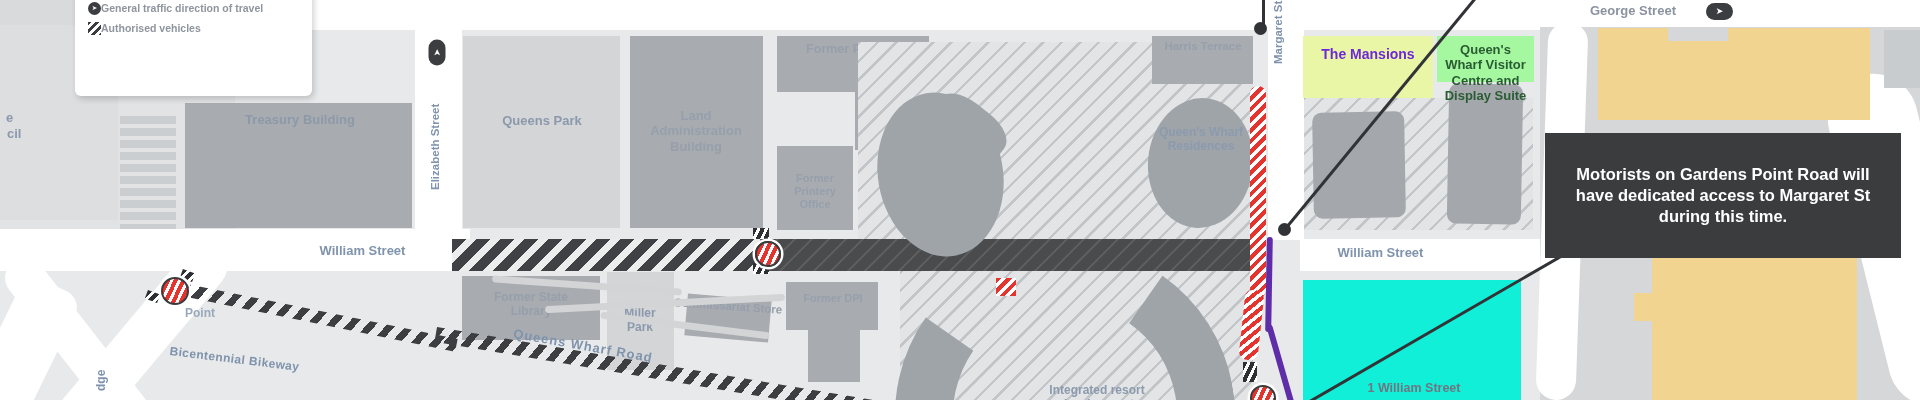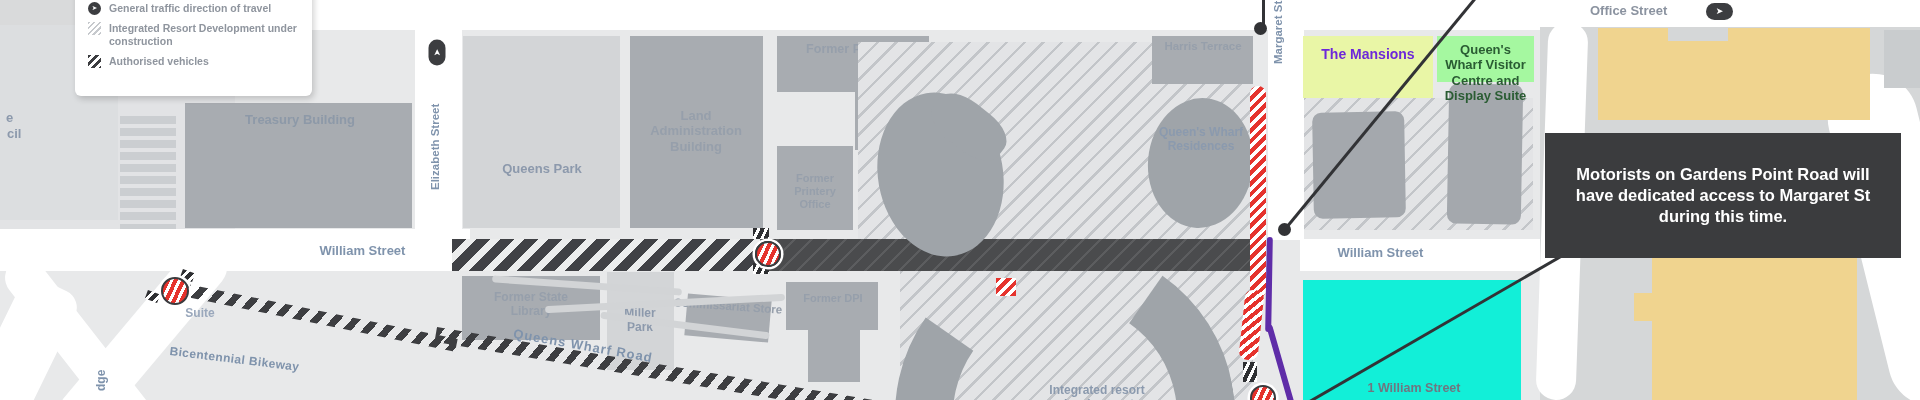--- a/index.html
+++ b/index.html
@@ -23,21 +23,21 @@
   .no-entry{border-radius:50%;border:2px solid #3a3b3e;box-shadow:0 0 0 2.5px #fff;
     background:repeating-linear-gradient(115deg,#fff 0 3px,var(--closure-red,#e5332d) 3px 7px);}
   .stub{background:repeating-linear-gradient(115deg,#2e2f32 0 4px,#fff 4px 7px);}
   .dot{width:13px;height:13px;border-radius:50%;background:#323336;}
   .leader{height:3px;background:#323336;transform-origin:0 50%;}
   .dir-icon{background:#3c3d40;border-radius:9px;display:flex;align-items:center;justify-content:center;}
   .dir-icon::before{content:"➤";color:#fff;font-size:9px;line-height:1;}
   .legend{position:absolute;left:75px;top:-12px;width:237px;height:108px;background:#fff;
     border-radius:0 0 6px 6px;box-shadow:2px 3px 6px rgba(0,0,0,.18);padding:14px 10px 8px 13px;
     box-sizing:border-box;z-index:60;}
-  .legend .row{display:flex;gap:8px;margin-bottom:6px;align-items:flex-start;}
+  .legend .row{display:flex;gap:0;margin-bottom:6px;align-items:flex-start;}
   .legend .txt{font-size:10.5px;font-weight:600;color:#8f959e;line-height:1.3;text-align:left;}
   .legend .ic{width:13px;height:13px;flex:0 0 13px;margin-top:0;}
   .legend .ic.arrow{border-radius:50%;background:#3c3d40;display:flex;align-items:center;justify-content:center;}
   .legend .ic.arrow::before{content:"➤";color:#fff;font-size:6.5px;line-height:1;}
   .legend .ic.hl{background:repeating-linear-gradient(135deg,#c6c9cd 0 1.5px,rgba(0,0,0,0) 1.5px 4px);}
   .legend .ic.hd{background:repeating-linear-gradient(135deg,#3c3d40 0 2.5px,rgba(0,0,0,0) 2.5px 5.5px);}
   .callout{position:absolute;left:1545px;top:133px;width:356px;height:125px;box-sizing:border-box;
     background:var(--callout-bg,#3b3c3e);color:#fff;font-weight:700;font-size:16.5px;line-height:1.28;
     text-align:center;display:flex;align-items:center;justify-content:center;padding:16px 18px;z-index:50;}
   .ring{position:absolute;left:895px;top:245px;width:224px;height:224px;border:58px solid #9fa4a9;
@@ -67,30 +67,30 @@
   <div class="abs road-white" style="left:0;top:229px;width:470px;height:42px;"></div>
   <div class="lbl street" style="left:300px;top:243px;width:125px;font-size:13px;">William Street</div>
 
   <div class="abs road-white" style="left:120px;top:222px;width:46px;height:235px;transform:rotate(40deg);border-radius:22px;"></div>
   <div class="abs road-white" style="left:62px;top:238px;width:40px;height:225px;transform:rotate(-38deg);border-radius:20px;"></div>
   <div class="abs road-white" style="left:-22px;top:275px;width:62px;height:210px;transform:rotate(26deg);border-radius:18px;"></div>
   <div class="abs auth-band" style="left:182px;top:283px;width:280px;height:13px;transform:rotate(11.5deg);transform-origin:0 50%;"></div>
   <div class="abs stub" style="left:146px;top:292px;width:13px;height:9px;transform:rotate(20deg);"></div>
   <div class="abs stub" style="left:181px;top:271px;width:13px;height:9px;transform:rotate(20deg);"></div>
   <div class="abs no-entry" style="left:161px;top:277px;width:24px;height:24px;"></div>
-  <div class="lbl" style="left:178px;top:306px;width:44px;font-size:12px;color:#9aa8bc;">Suite</div>
+  <div class="lbl" style="left:178px;top:306px;width:44px;font-size:12px;color:#9aa8bc;">Point</div>
   <div class="lbl street" style="left:142px;top:352px;width:185px;font-size:12px;transform:rotate(7deg);letter-spacing:.4px;">Bicentennial Bikeway</div>
   <div class="lbl street vert" style="left:94px;top:358px;width:16px;height:45px;font-size:12px;overflow:hidden;">dge</div>
 
   <div class="abs road-white" style="left:415px;top:0;width:47px;height:230px;"></div>
   <div class="abs dir-icon" style="left:424px;top:44px;width:26px;height:17px;transform:rotate(-90deg);"></div>
   <div class="lbl street vert" style="left:429px;top:72px;width:17px;height:150px;font-size:11.5px;">Elizabeth Street</div>
 
   <div class="abs g-light" style="left:463px;top:36px;width:157px;height:192px;"></div>
-  <div class="lbl" style="left:500px;top:113px;width:84px;font-size:13px;margin-top:48px;">Queens Park</div>
+  <div class="lbl" style="left:500px;top:113px;width:84px;font-size:13px;">Queens Park</div>
   <div class="abs g-dark" style="left:630px;top:36px;width:133px;height:192px;"></div>
   <div class="lbl" style="left:636px;top:108px;width:120px;font-size:13px;color:#969fab;">Land Administration Building</div>
 
   <div class="abs g-dark" style="left:777px;top:36px;width:152px;height:56px;"></div>
   <div class="abs g-dark" style="left:855px;top:92px;width:74px;height:58px;"></div>
   <div class="lbl" style="left:782px;top:42px;width:142px;font-size:12.5px;color:#969fab;">Former Printery</div>
   <div class="abs g-dark" style="left:777px;top:146px;width:76px;height:84px;"></div>
   <div class="lbl" style="left:781px;top:172px;width:68px;font-size:11px;color:#969fab;">Former Printery Office</div>
 
   <div class="abs h-light" style="left:858px;top:42px;width:395px;height:198px;"></div>
@@ -165,35 +165,31 @@
 
   <div class="abs" style="left:1540px;top:0;width:380px;height:400px;background:#d5d7d8;"></div>
   <div class="abs road-white" style="left:1540px;top:0;width:380px;height:27px;"></div>
   <div class="abs road-white" style="left:1542px;top:22px;width:40px;height:378px;transform:rotate(2deg);border-radius:24px;"></div>
   <div class="abs road-white" style="left:1858px;top:70px;width:90px;height:340px;transform:rotate(-14deg);border-radius:45px;"></div>
   <div class="abs" style="left:1598px;top:28px;width:272px;height:92px;background:var(--qut-tan,#f0d48f);"></div>
   <div class="abs" style="left:1668px;top:28px;width:60px;height:13px;background:#d5d7d8;"></div>
   <div class="abs" style="left:1652px;top:240px;width:205px;height:160px;background:var(--qut-tan,#f0d48f);"></div>
   <div class="abs" style="left:1634px;top:293px;width:40px;height:28px;background:var(--qut-tan,#f0d48f);"></div>
   <div class="abs" style="left:1884px;top:30px;width:36px;height:58px;background:#c9ccce;"></div>
-  <div class="lbl street" style="left:1590px;top:3px;width:112px;font-size:13px;color:#8b93a0;text-align:left;">Office Street</div>
+  <div class="lbl street" style="left:1590px;top:3px;width:112px;font-size:13px;color:#8b93a0;text-align:left;">George Street</div>
   <div class="abs dir-icon" style="left:1706px;top:3px;width:27px;height:17px;"></div>
 
   <div class="callout">
     <span>Motorists on Gardens Point Road will have dedicated access to Margaret St during this time.</span>
   </div>
 
   <div class="legend">
     <div class="row">
       <span class="ic arrow"></span>
       <span class="txt">General traffic direction of travel</span>
     </div>
     <div class="row">
-      <span class="ic hl"></span>
-      <span class="txt">Integrated Resort Development under construction</span>
-    </div>
-    <div class="row">
       <span class="ic hd"></span>
       <span class="txt">Authorised vehicles</span>
     </div>
   </div>
 
 </div>
 
 </body></html>

